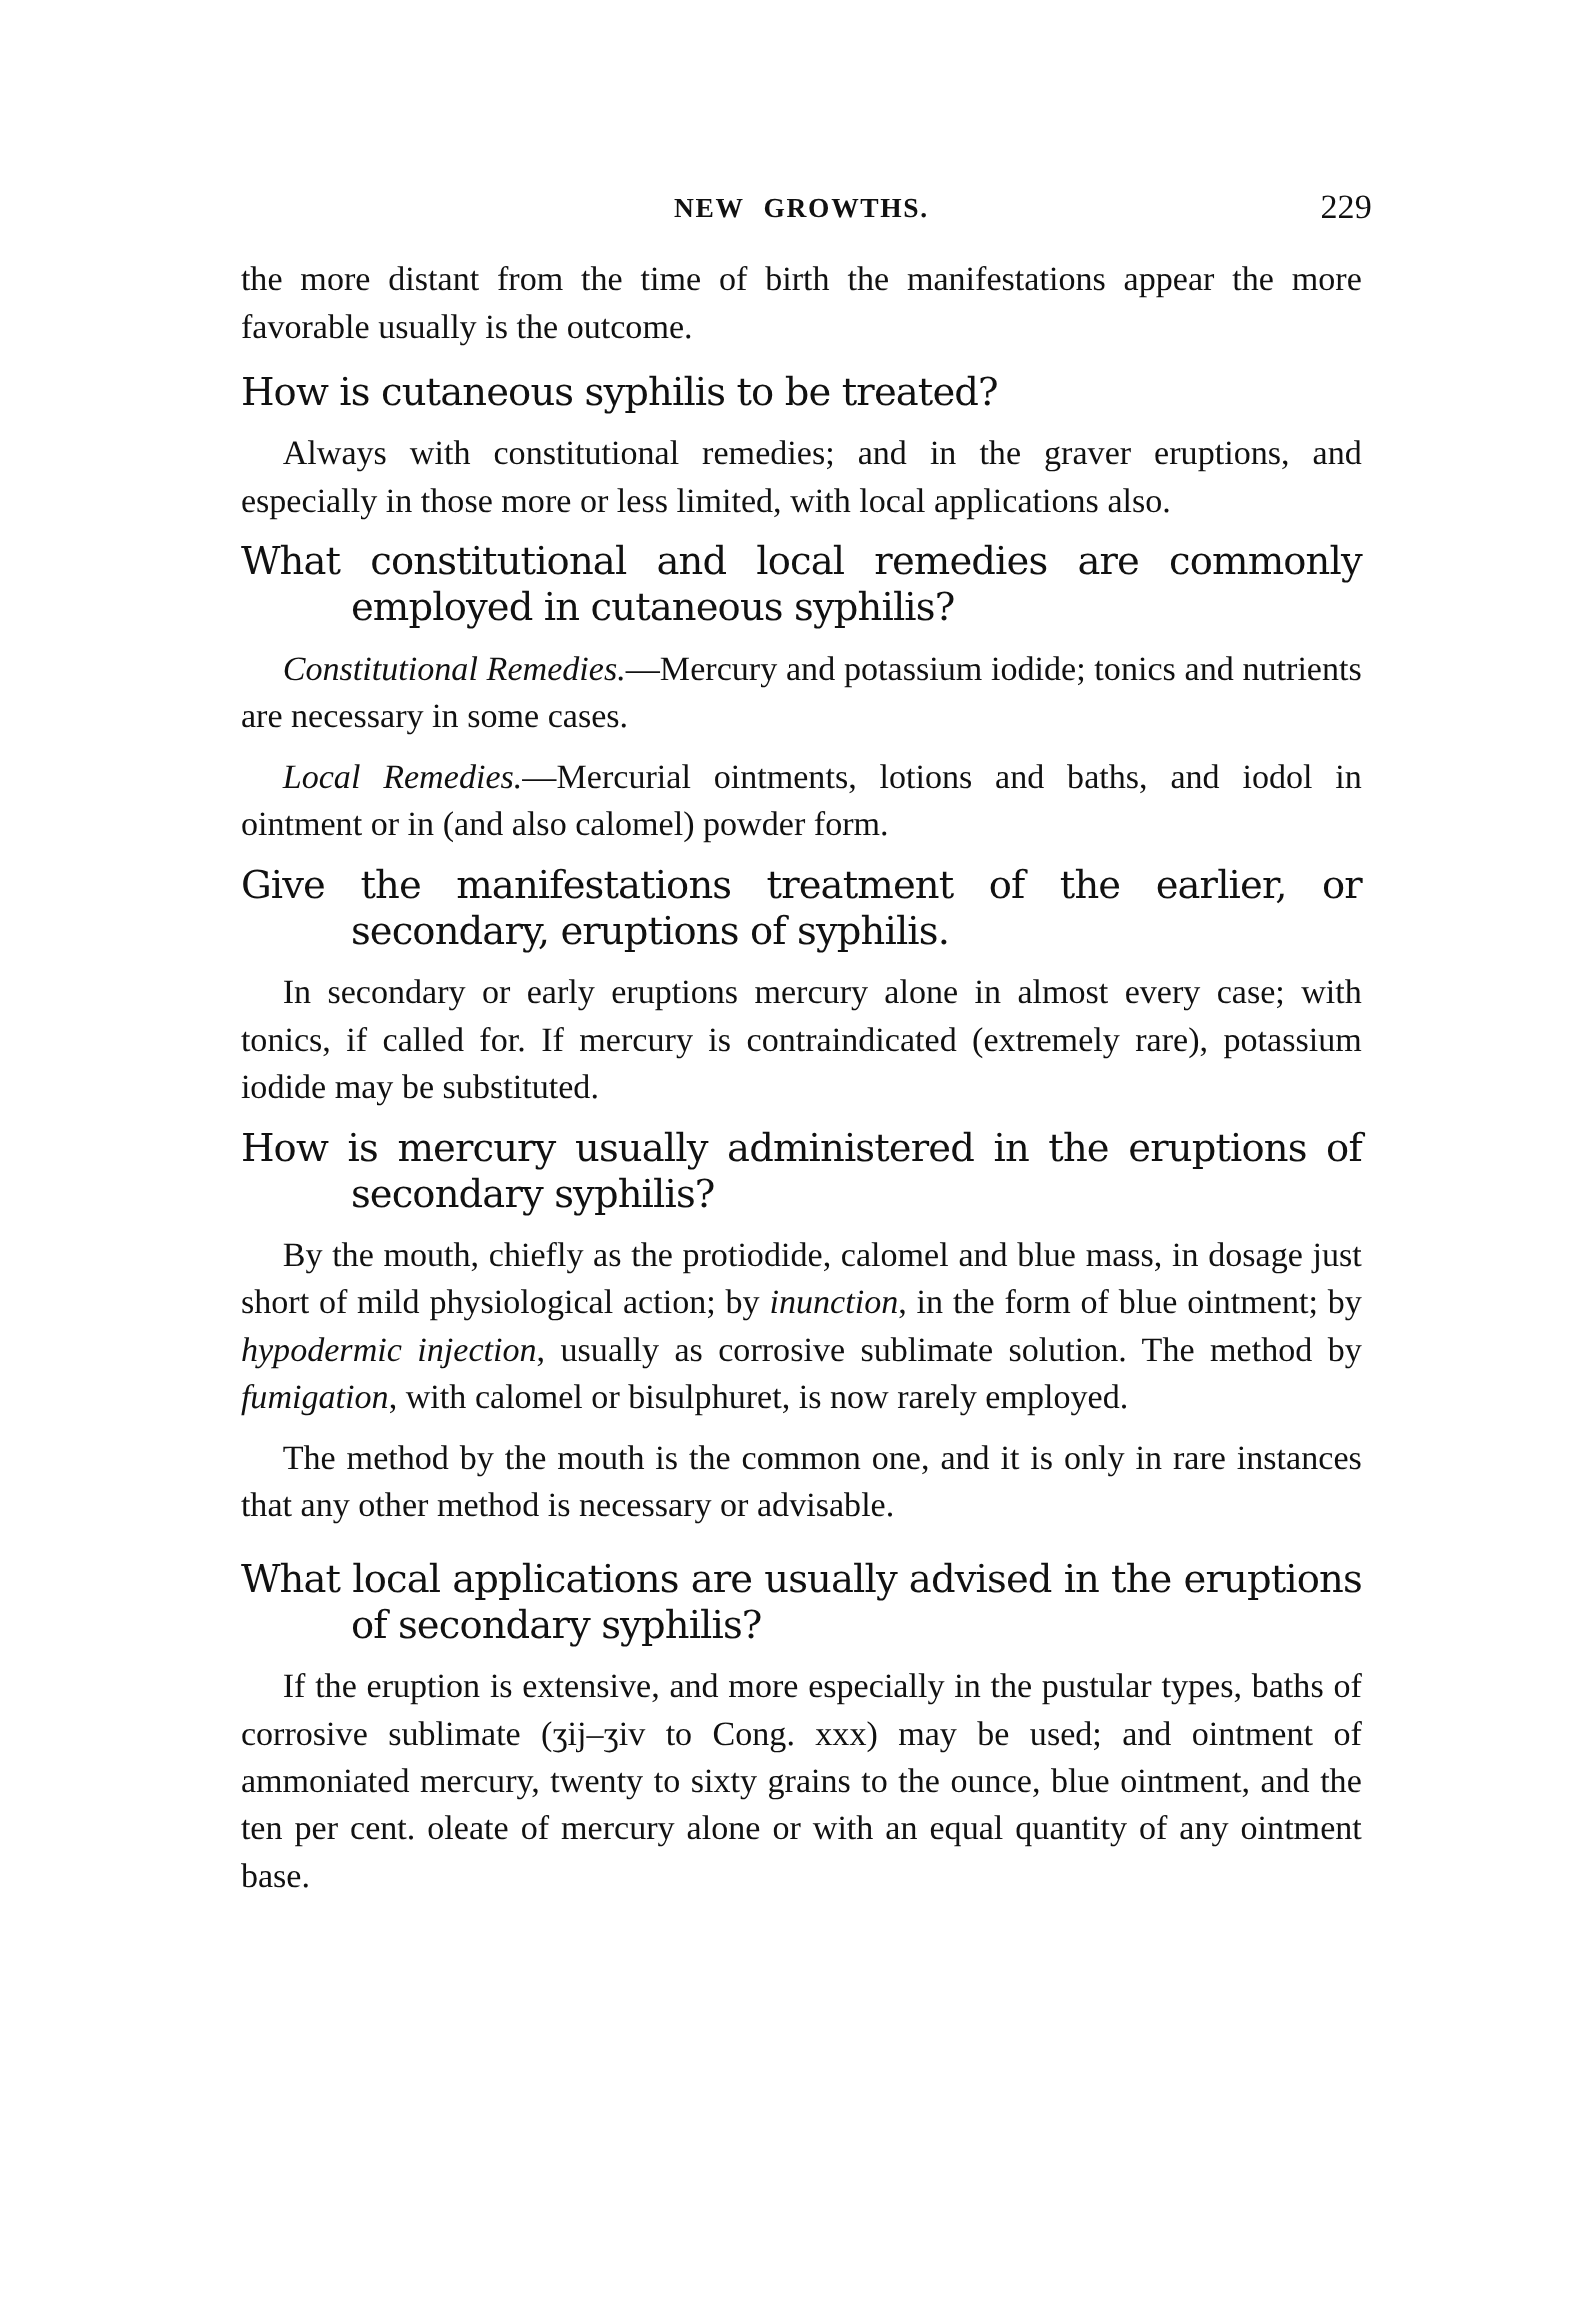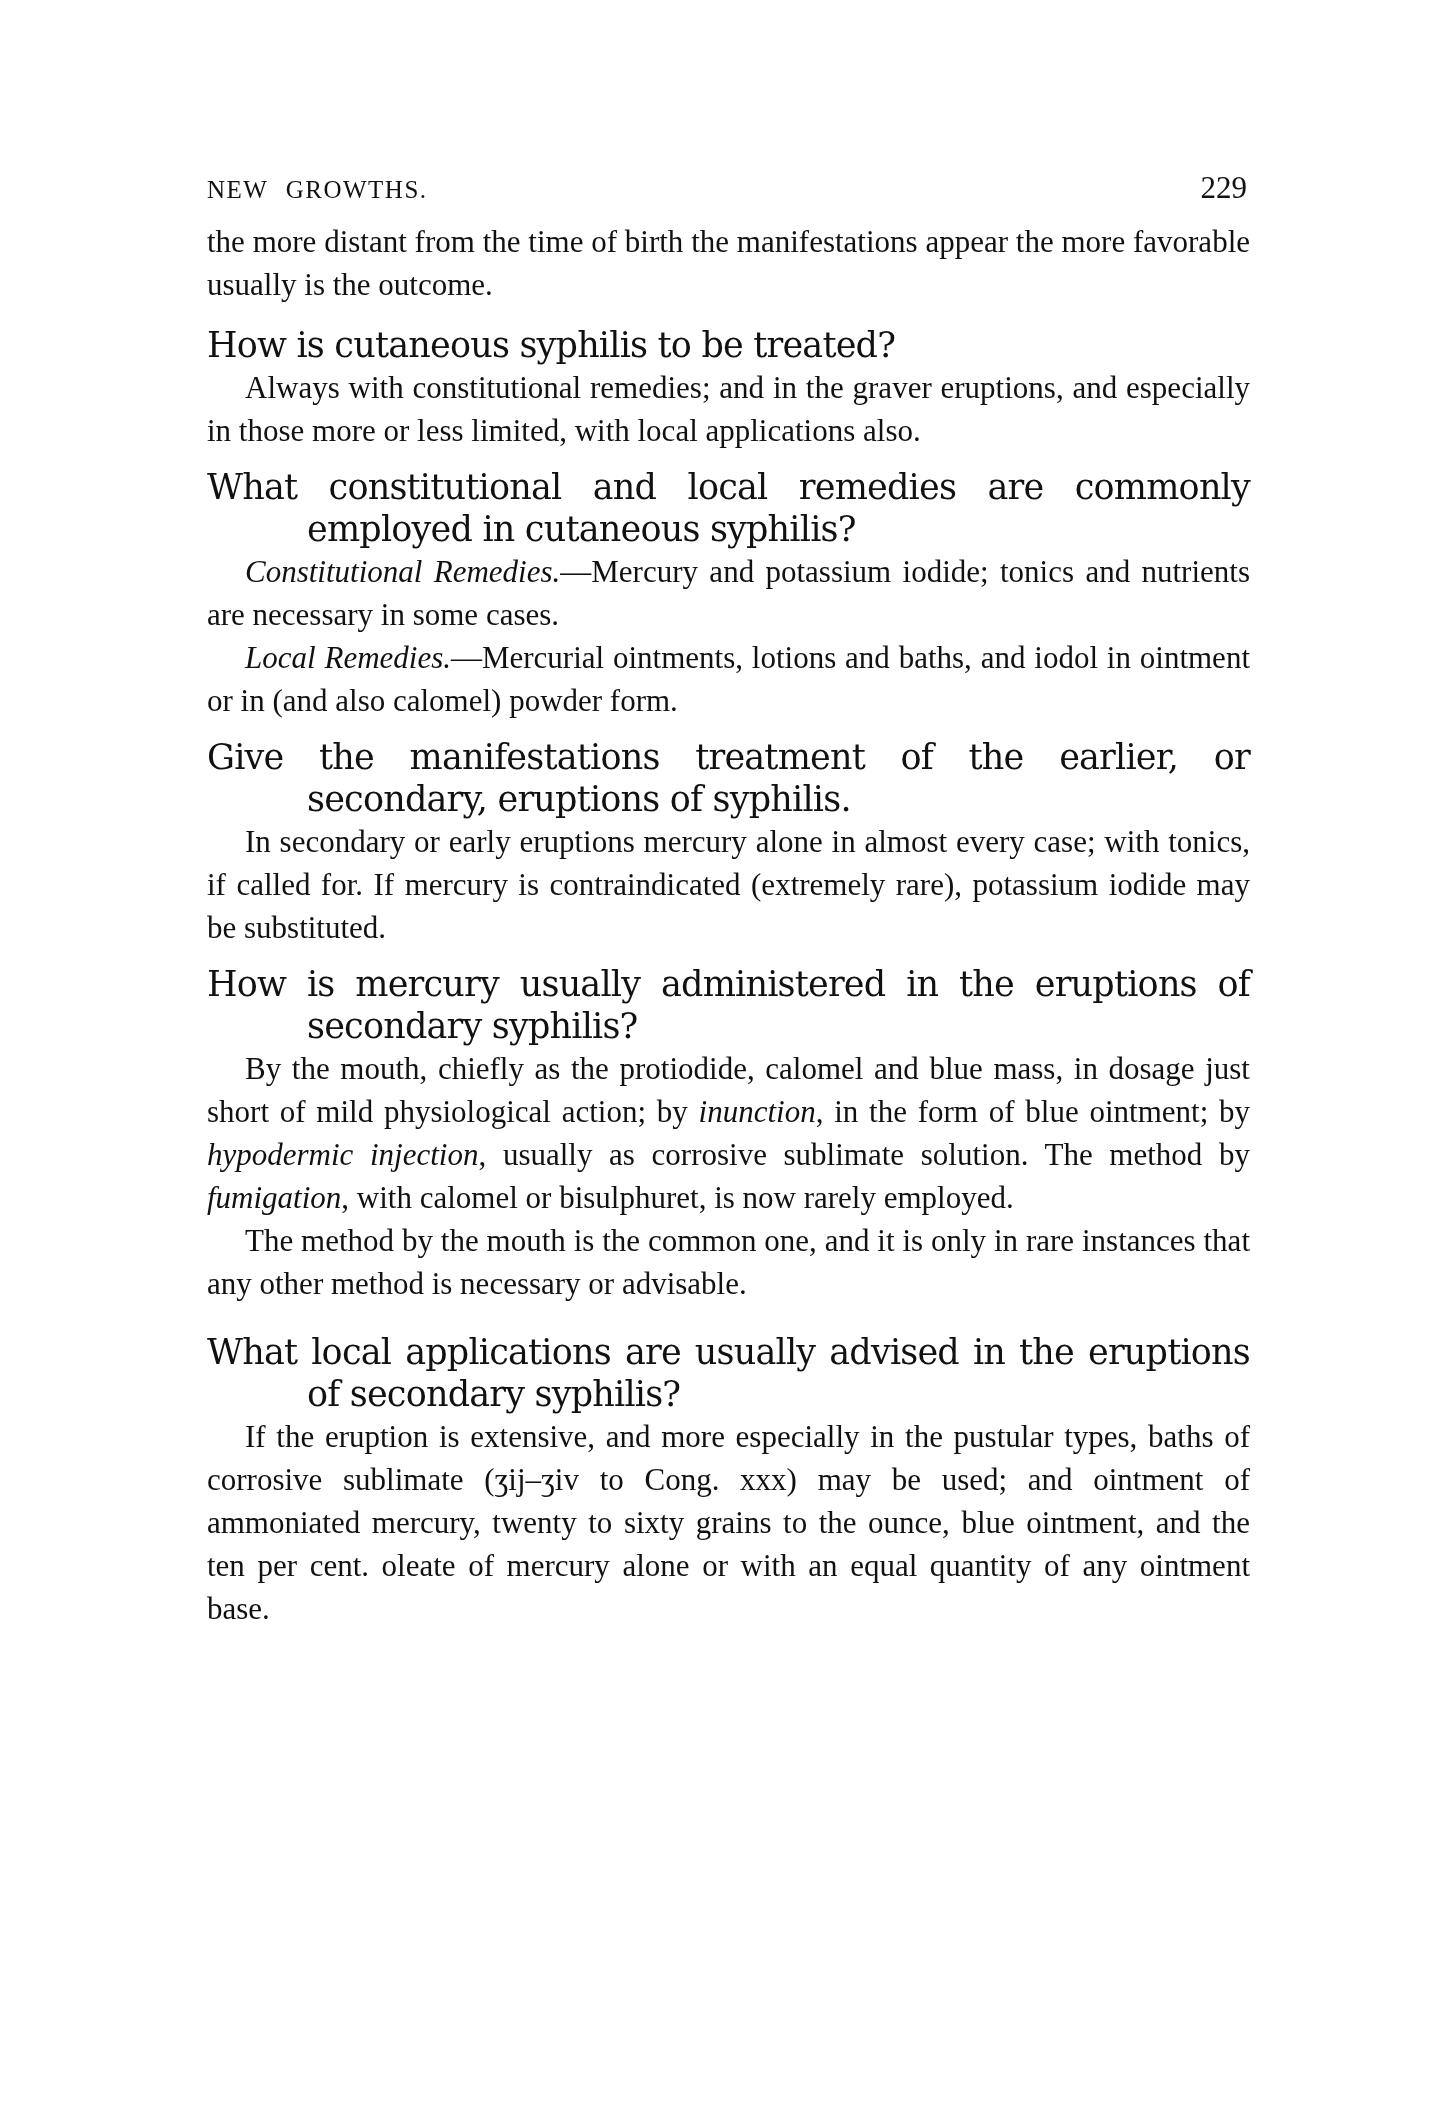--- a/index.html
+++ b/index.html
@@ -1,23 +1,23 @@
 <!DOCTYPE html>
 <html><head>
 <meta charset="utf-8">
 <style>
   html, body { margin: 0; padding: 0; background: #ffffff; }
   body { width: 1440px; height: 2101px; position: relative; overflow: hidden;
          font-family: "Liberation Serif", "DejaVu Serif", serif; color: #111; }
   .page { position: absolute; left: 207px; top: 168px; width: 1043px; }
   .running-head { position: relative; height: 52px; }
-  .running-title { position: absolute; left: 0; right: 0; 
-                   top: 8px; font-size: 25px; letter-spacing: 1.5px; word-spacing: 10px; }
+  .running-title { position: absolute; left: 0; right: 0; text-align: center;
+                   top: 8px; font-size: 25px; letter-spacing: 1.5px; word-spacing: 10px; font-weight: bold; }
   .page-number { position: absolute; right: 3px; top: 2px; font-size: 31px; }
-  p { margin: 0; font-size: 31px; line-height: 43px; text-align: justify; }
+  p { margin: 12px; font-size: 31px; line-height: 43px; text-align: justify; }
   .lead { text-indent: 0; }
   .para { text-indent: 38px; }
   .question { font-family: "DejaVu Serif", serif; font-weight: normal; font-size: 35px;
               line-height: 42px; padding-left: 100px; text-indent: -100px;
               text-align: justify; margin-top: 14px; letter-spacing: -0.8px; }
   .q1 { margin-top: 18px; }
   i { font-style: italic; }
 </style>
 </head>
 <body>

